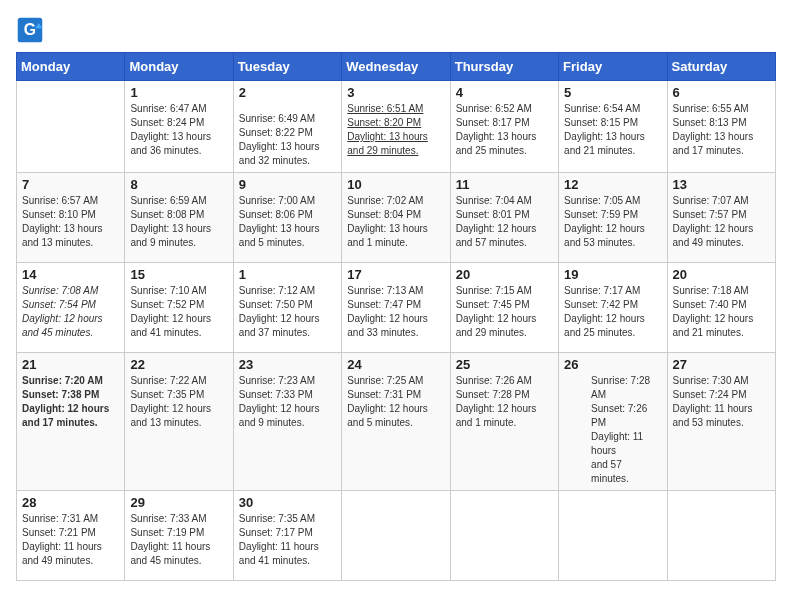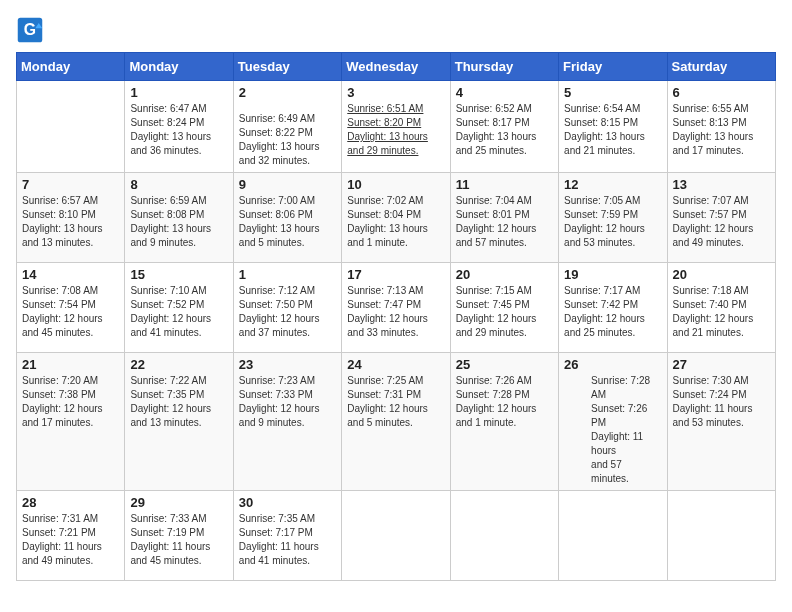--- a/index.html
+++ b/index.html
@@ -214,21 +214,21 @@
           <span class="day-number">13</span>
           <div class="day-info" style="white-space: pre-line;">Sunrise: 7:07 AM
 Sunset: 7:57 PM
 Daylight: 12 hours
 and 49 minutes.</div>
         </td>
       </tr>
       <tr>
         <td>
           <span class="day-number">14</span>
-          <div class="day-info" style="white-space: pre-line;">Sunrise: 7:08 AM
+          <div class="day-info" style="white-space: pre-line; font-style: italic;">Sunrise: 7:08 AM
 Sunset: 7:54 PM
 Daylight: 12 hours
 and 45 minutes.</div>
         </td>
         <td>
           <span class="day-number">15</span>
           <div class="day-info" style="white-space: pre-line;">Sunrise: 7:10 AM
 Sunset: 7:52 PM
 Daylight: 12 hours
 and 41 minutes.</div>
@@ -265,21 +265,21 @@
           <span class="day-number">20</span>
           <div class="day-info" style="white-space: pre-line;">Sunrise: 7:18 AM
 Sunset: 7:40 PM
 Daylight: 12 hours
 and 21 minutes.</div>
         </td>
       </tr>
       <tr>
         <td>
           <span class="day-number">21</span>
-          <div class="day-info" style="white-space: pre-line;">Sunrise: 7:20 AM
+          <div class="day-info" style="white-space: pre-line; font-weight: bold;">Sunrise: 7:20 AM
 Sunset: 7:38 PM
 Daylight: 12 hours
 and 17 minutes.</div>
         </td>
         <td>
           <span class="day-number">22</span>
           <div class="day-info" style="white-space: pre-line;">Sunrise: 7:22 AM
 Sunset: 7:35 PM
 Daylight: 12 hours
 and 13 minutes.</div>

